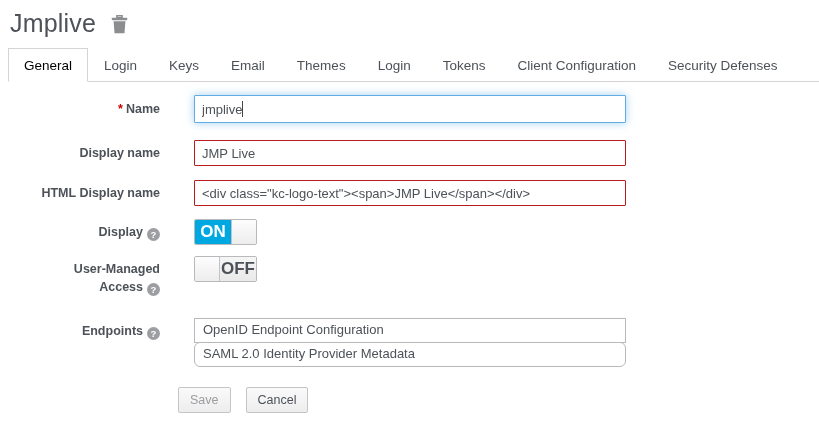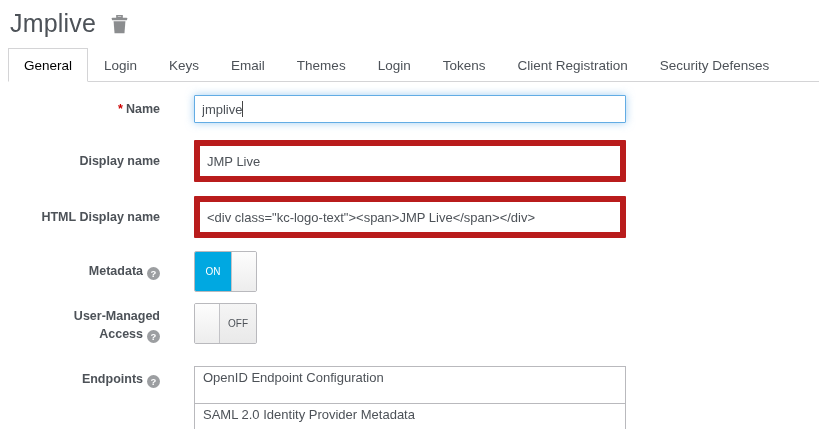--- a/index.html
+++ b/index.html
@@ -33,47 +33,47 @@
   .label-col .wrap { display: inline-block; max-width: 125px; }
   .req { color: #c00; margin-right: 3px; font-weight: 600; }
   .help-icon {
     display: inline-block; width: 13px; height: 13px; border-radius: 50%;
     background: #9c9ea1; color: #fff; font-size: 9.5px; font-weight: bold;
     text-align: center; line-height: 13px; margin-left: 4px; vertical-align: -2px; cursor: default;
   }
   .ctrl-col { flex: none; }
 
   input.text {
-    width: 432px; height: 42px; border: 6px solid #b91c1c; border-radius: 1px;
+    width: 432px; height: 26px; border: 1px solid #b91c1c; border-radius: 1px;
     font-family: "Liberation Sans", sans-serif; font-size: 13px; color: #4d5258;
     padding: 2px 7px; background: #fff; outline: none;
   }
   .input-wrap { position: relative; display: inline-block; }
   input.text.focused {
     height: 28px; border: 1px solid #62ace4;
     box-shadow: 0 0 8px rgba(102,175,233,0.6);
   }
   .caret { position: absolute; left: 48px; top: 6px; width: 1px; height: 16px; background: #444; }
 
   
-  .toggle { display: flex; width: 63px; height: 41px; border: 1px solid #b9b9bd; border-radius: 2px; overflow: hidden; cursor: pointer; font-size: 10px; font-weight: normal; }
+  .toggle { display: flex; width: 63px; height: 26px; border: 1px solid #b9b9bd; border-radius: 2px; overflow: hidden; cursor: pointer; font-size: 17px; font-weight: bold; }
   .toggle .on-part { width: 38px; background: #00a8e1; color: #fff; display: flex; align-items: center; justify-content: center; }
   .toggle .off-part { width: 38px; background: linear-gradient(to bottom, #f5f5f5, #e9e9e9); color: #4d5258; display: flex; align-items: center; justify-content: center; }
   .toggle .handle { width: 25px; background: linear-gradient(to bottom, #fdfdfd, #ededed); flex: none; }
   .toggle .handle.right { border-left: 1px solid #c3c3c7; }
   .toggle .handle.left { border-right: 1px solid #c3c3c7; }
 
   
   .endpoint-list { width: 432px; }
   .endpoint-link {
-    display: block; width: 432px; height: 38px; border: 1px solid #b9b9bd;
+    display: block; width: 432px; height: 25px; border: 1px solid #b9b9bd;
     font-size: 13px; color: #4d5258; padding: 3px 8px; background: #fff;
     cursor: pointer; text-decoration: none; white-space: nowrap; overflow: hidden;
   }
-  .endpoint-link + .endpoint-link { margin-top: -1px; }
+  .endpoint-link + .endpoint-link { margin-top: -1px; border-radius: 6px; }
 
   
   .btn-row { margin-top: 20px; padding-left: 170px; display: flex; gap: 15px; }
   .btn {
     min-width: 45px; height: 26px; padding: 3px 11px;
     background: linear-gradient(to bottom, #fafafa, #ededed);
     border: 1px solid #c5c5c9; border-radius: 2px;
     font-family: "Liberation Sans", sans-serif; font-size: 12.5px; color: #4d5258; cursor: pointer;
   }
   .btn.muted { color: #9b9da0; }
@@ -99,21 +99,21 @@
   </div>
 
   <ul class="tabs">
     <li class="tab active">General</li>
     <li class="tab">Login</li>
     <li class="tab">Keys</li>
     <li class="tab">Email</li>
     <li class="tab">Themes</li>
     <li class="tab">Login</li>
     <li class="tab">Tokens</li>
-    <li class="tab">Client Registration</li>
+    <li class="tab">Client Configuration</li>
     <li class="tab">Security Defenses</li>
   </ul>
 
   <div class="form">
 
     <div class="row center">
       <div class="label-col">
         <span class="req">*</span><span>Name</span>
       </div>
       <div class="ctrl-col">
@@ -133,21 +133,21 @@
 
     <div class="row center" style="margin-bottom:13px;">
       <div class="label-col">HTML Display name</div>
       <div class="ctrl-col">
         <input type="text" class="text" value="&lt;div class=&quot;kc-logo-text&quot;&gt;&lt;span&gt;JMP Live&lt;/span&gt;&lt;/div&gt;" style="">
       </div>
     </div>
 
     <div class="row center" style="margin-bottom:11px;">
       <div class="label-col">
-        <span>Metadata</span><span class="help-icon">?</span>
+        <span>Display</span><span class="help-icon">?</span>
       </div>
       <div class="ctrl-col">
         <div class="toggle">
           <span class="on-part">ON</span>
           <span class="handle right"></span>
         </div>
       </div>
     </div>
 
     <div class="row" style="margin-bottom:22px;">

